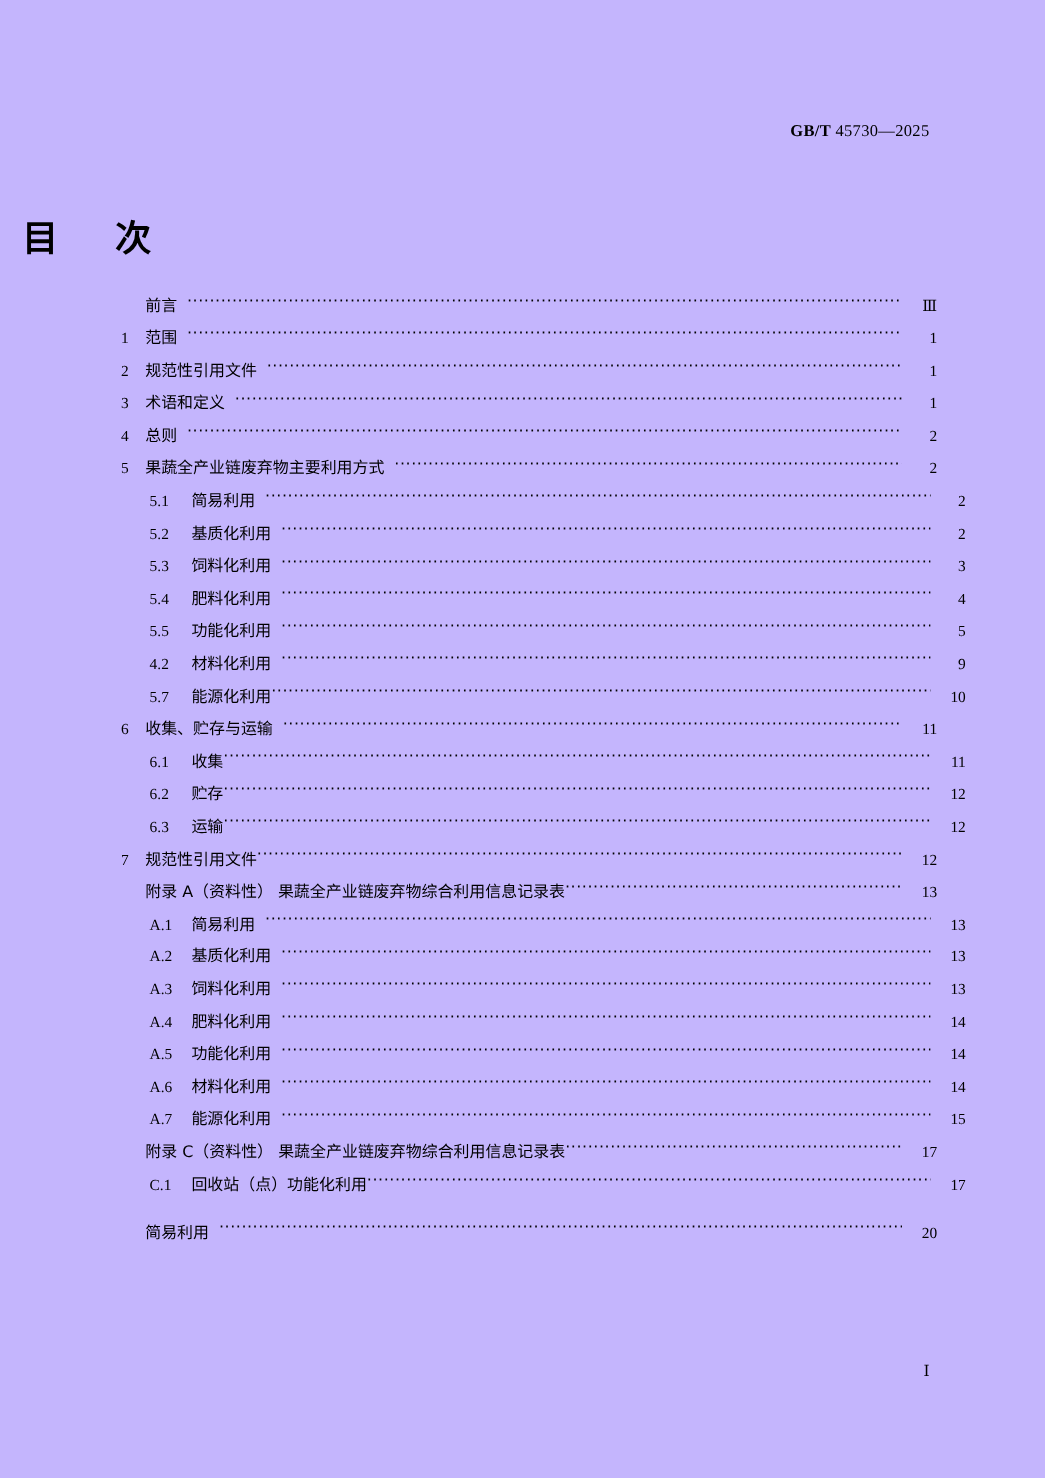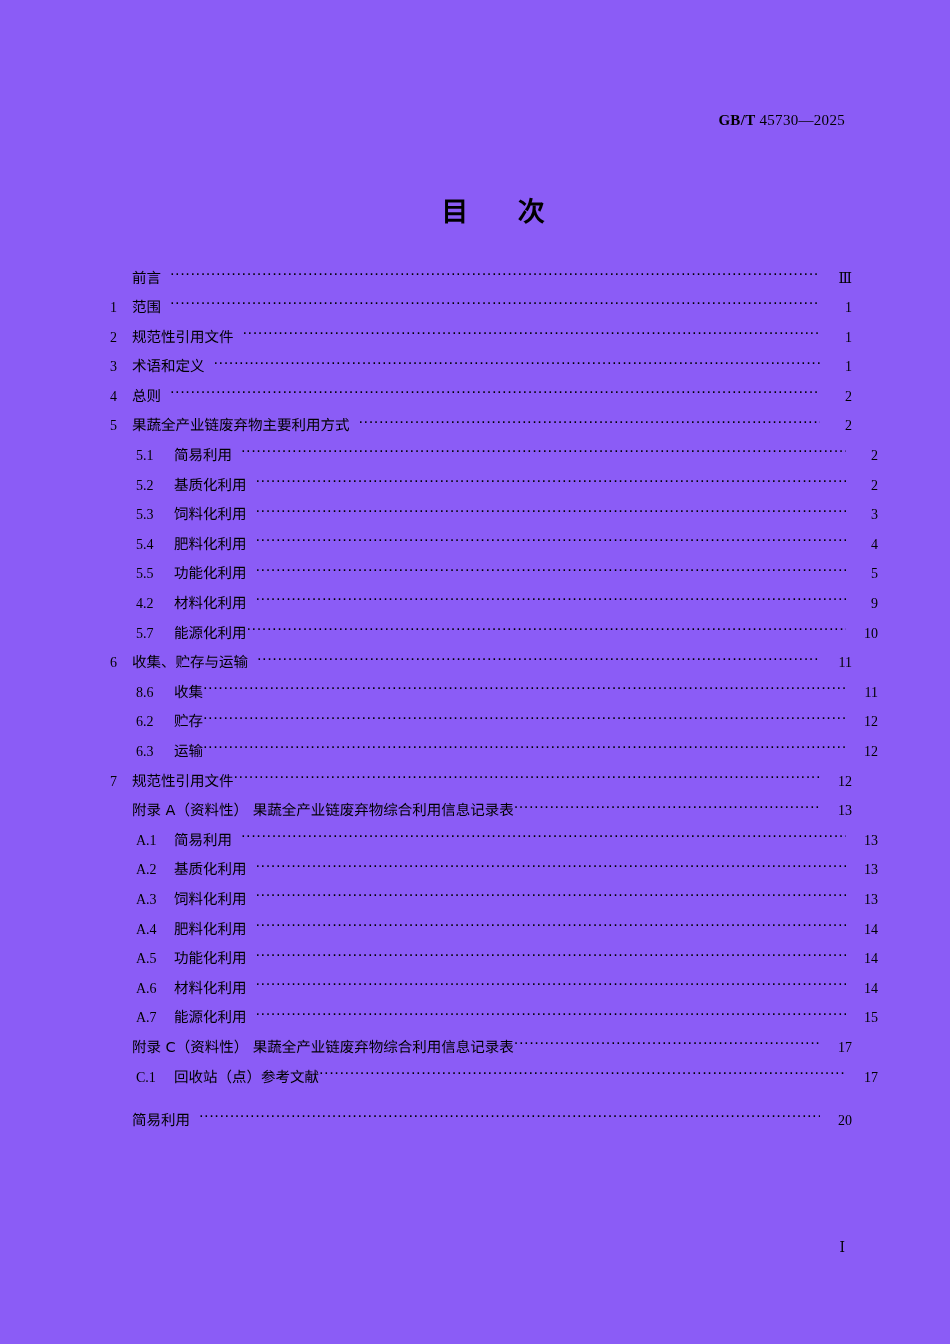--- a/index.html
+++ b/index.html
@@ -10,21 +10,21 @@
   }
   body {
     font-family: "Liberation Serif", "DejaVu Serif", serif;
     color: #000000;
   }
   .page {
     position: relative;
     width: 950px;
     height: 1344px;
     margin: 0 auto;
-    background: #8b5cf6;
+    background: #c4b5fd;
     overflow: hidden;
     box-sizing: border-box;
   }
 
   
   .doc-header {
     position: absolute;
     top: 112px;
     left: 0;
     right: 105px;
@@ -40,27 +40,25 @@
   .doc-header .std-num {
     font-weight: normal;
   }
 
   
   .toc-title {
     position: absolute;
     top: 190px;
     left: 0;
     right: 0;
-    text-align: center;
-    font-size: 27px;
+    font-size: 33px;
     font-weight: bold;
     font-family: "DejaVu Sans", "Liberation Sans", sans-serif;
     letter-spacing: 20px;
     text-indent: 20px;
-    margin-left: 36px;
   }
 
   
   .toc {
     position: absolute;
     top: 268px;
     left: 110px;
     width: 742px;
   }
 
@@ -231,21 +229,21 @@
         <span class="toc-dots"></span>
         <span class="toc-page">10</span>
       </div>
       <div class="toc-row lvl-0 gap">
         <span class="toc-num">6</span>
         <span class="toc-label">收集、贮存与运输</span>
         <span class="toc-dots"></span>
         <span class="toc-page">11</span>
       </div>
       <div class="toc-row lvl-1 tight">
-        <span class="toc-num">8.6</span>
+        <span class="toc-num">6.1</span>
         <span class="toc-label">收集</span>
         <span class="toc-dots"></span>
         <span class="toc-page">11</span>
       </div>
       <div class="toc-row lvl-1 tight">
         <span class="toc-num">6.2</span>
         <span class="toc-label">贮存</span>
         <span class="toc-dots"></span>
         <span class="toc-page">12</span>
       </div>
@@ -310,21 +308,21 @@
         <span class="toc-page">15</span>
       </div>
       <div class="toc-row lvl-0 tight">
         <span class="toc-num"></span>
         <span class="toc-label">附录 C（资料性） 果蔬全产业链废弃物综合利用信息记录表</span>
         <span class="toc-dots"></span>
         <span class="toc-page">17</span>
       </div>
       <div class="toc-row lvl-1 tight">
         <span class="toc-num">C.1</span>
-        <span class="toc-label">回收站（点）参考文献</span>
+        <span class="toc-label">回收站（点）功能化利用</span>
         <span class="toc-dots"></span>
         <span class="toc-page">17</span>
       </div>
       <div class="toc-row lvl-0 gap space-before">
         <span class="toc-num"></span>
         <span class="toc-label">简易利用</span>
         <span class="toc-dots"></span>
         <span class="toc-page">20</span>
       </div>
     </div>

